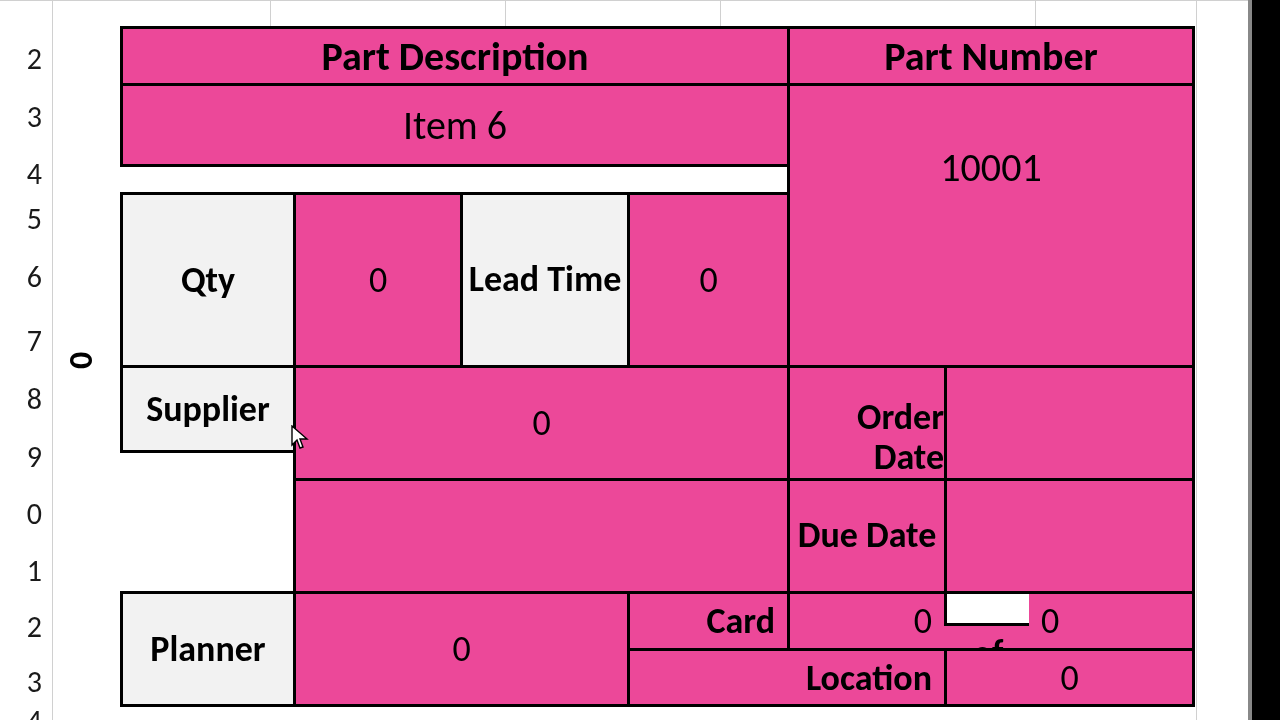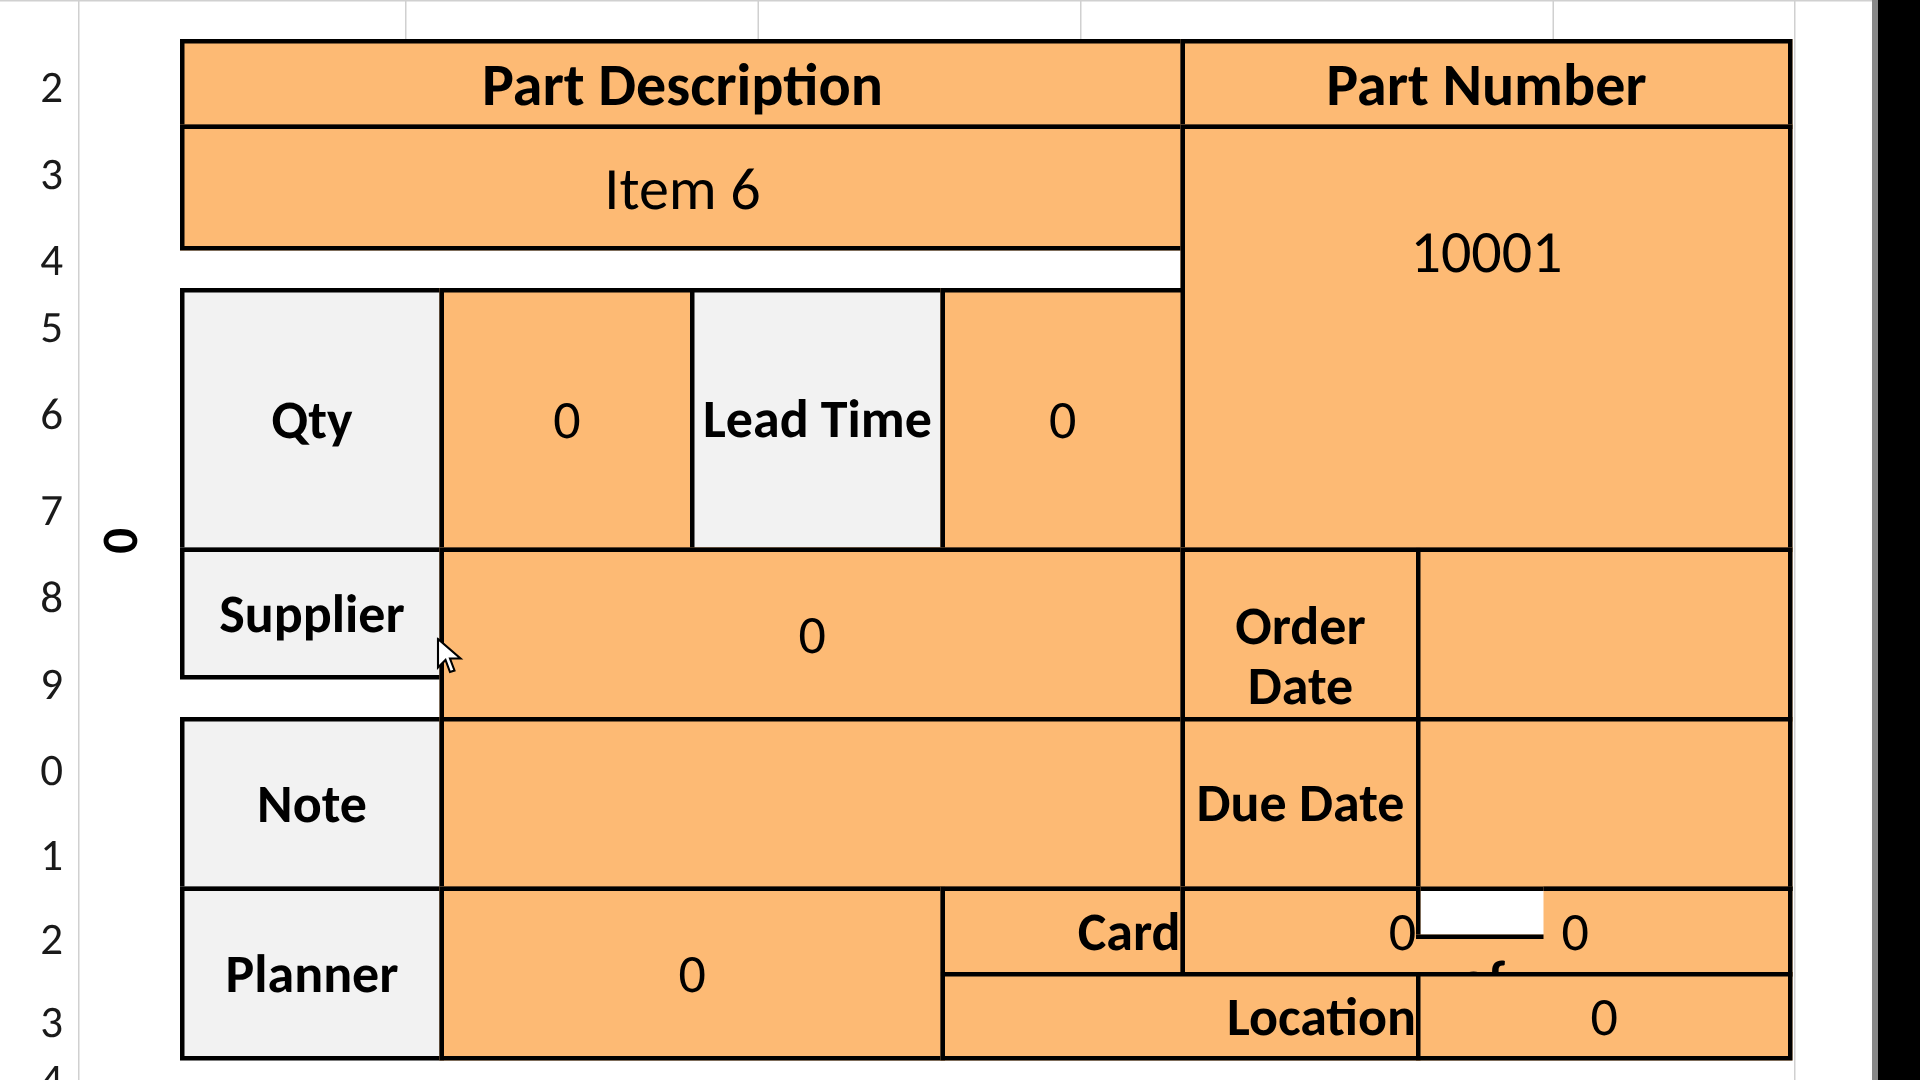--- a/index.html
+++ b/index.html
@@ -47,26 +47,26 @@
     height: 680px;
   }
   .cell {
     position: absolute;
     border: 3px solid #000;
     display: flex;
     align-items: center;
     justify-content: center;
     text-align: center;
     font-size: 36px;
-    background: #fdba74;
+    background: #ec4899;
   }
   .hdr { font-weight: 700; font-size: 40px; }
   .lblb { font-weight: 700; font-size: 36px; }
   .shade { background: #f2f2f2; }
-  .alr { justify-content: flex-end; }
+  .alr { justify-content: flex-end; padding-right: 12px; }
   .all { justify-content: flex-start; padding-left: 12px; }
 
   .leftbadge {
     position: absolute;
     left: 72px; top: 340px;
     transform: rotate(-90deg);
     transform-origin: center;
     font-size: 34px;
     font-weight: 700;
     color: #000;
@@ -132,24 +132,23 @@
     <div class="cell" style="left:0; top:57px; width:670px; height:84px; font-size:40px;">Item 6</div>
     <div class="cell" style="left:667px; top:57px; width:408px; height:285px; font-size:40px; align-items:flex-start; padding-top:57px;">10001</div>
 
     <div class="cell lblb shade" style="left:0; top:166px; width:176px; height:176px;">Qty</div>
     <div class="cell" style="left:173px; top:166px; width:170px; height:176px;">0</div>
     <div class="cell lblb shade" style="left:340px; top:166px; width:170px; height:176px; line-height:1.1;">Lead Time</div>
     <div class="cell" style="left:507px; top:166px; width:163px; height:176px;">0</div>
 
     <div class="cell lblb shade" style="left:0; top:339px; width:176px; height:88px;">Supplier</div>
     <div class="cell" style="left:173px; top:339px; width:497px; height:116px;">0</div>
-    <div class="cell lblb" style="left:667px; top:339px; width:160px; height:146px; line-height:1.1;">Order Date</div>
+    <div class="cell lblb" style="left:667px; top:339px; width:160px; height:146px; line-height:1.1;text-align:right;">Order Date</div>
     <div class="cell" style="left:824px; top:339px; width:251px; height:116px;"></div>
 
-    <div class="cell lblb shade" style="left:0; top:452px; width:176px; height:116px;">Note</div>
     <div class="cell" style="left:173px; top:452px; width:497px; height:116px;"></div>
     <div class="cell lblb" style="left:667px; top:452px; width:160px; height:116px; line-height:1.1;">Due Date</div>
     <div class="cell" style="left:824px; top:452px; width:251px; height:116px;"></div>
 
     <div class="cell lblb shade" style="left:0; top:565px; width:176px; height:116px;">Planner</div>
     <div class="cell" style="left:173px; top:565px; width:337px; height:116px;">0</div>
 
     <div class="cell lblb alr" style="left:507px; top:565px; width:163px; height:60px;">Card</div>
     <div class="cell alr" style="left:667px; top:565px; width:160px; height:60px;">0</div>
     <div class="cell lblb" style="left:824px; top:565px; width:88px; height:60px;border-left:none;border-right:none;margin-top:32px;">of</div>

